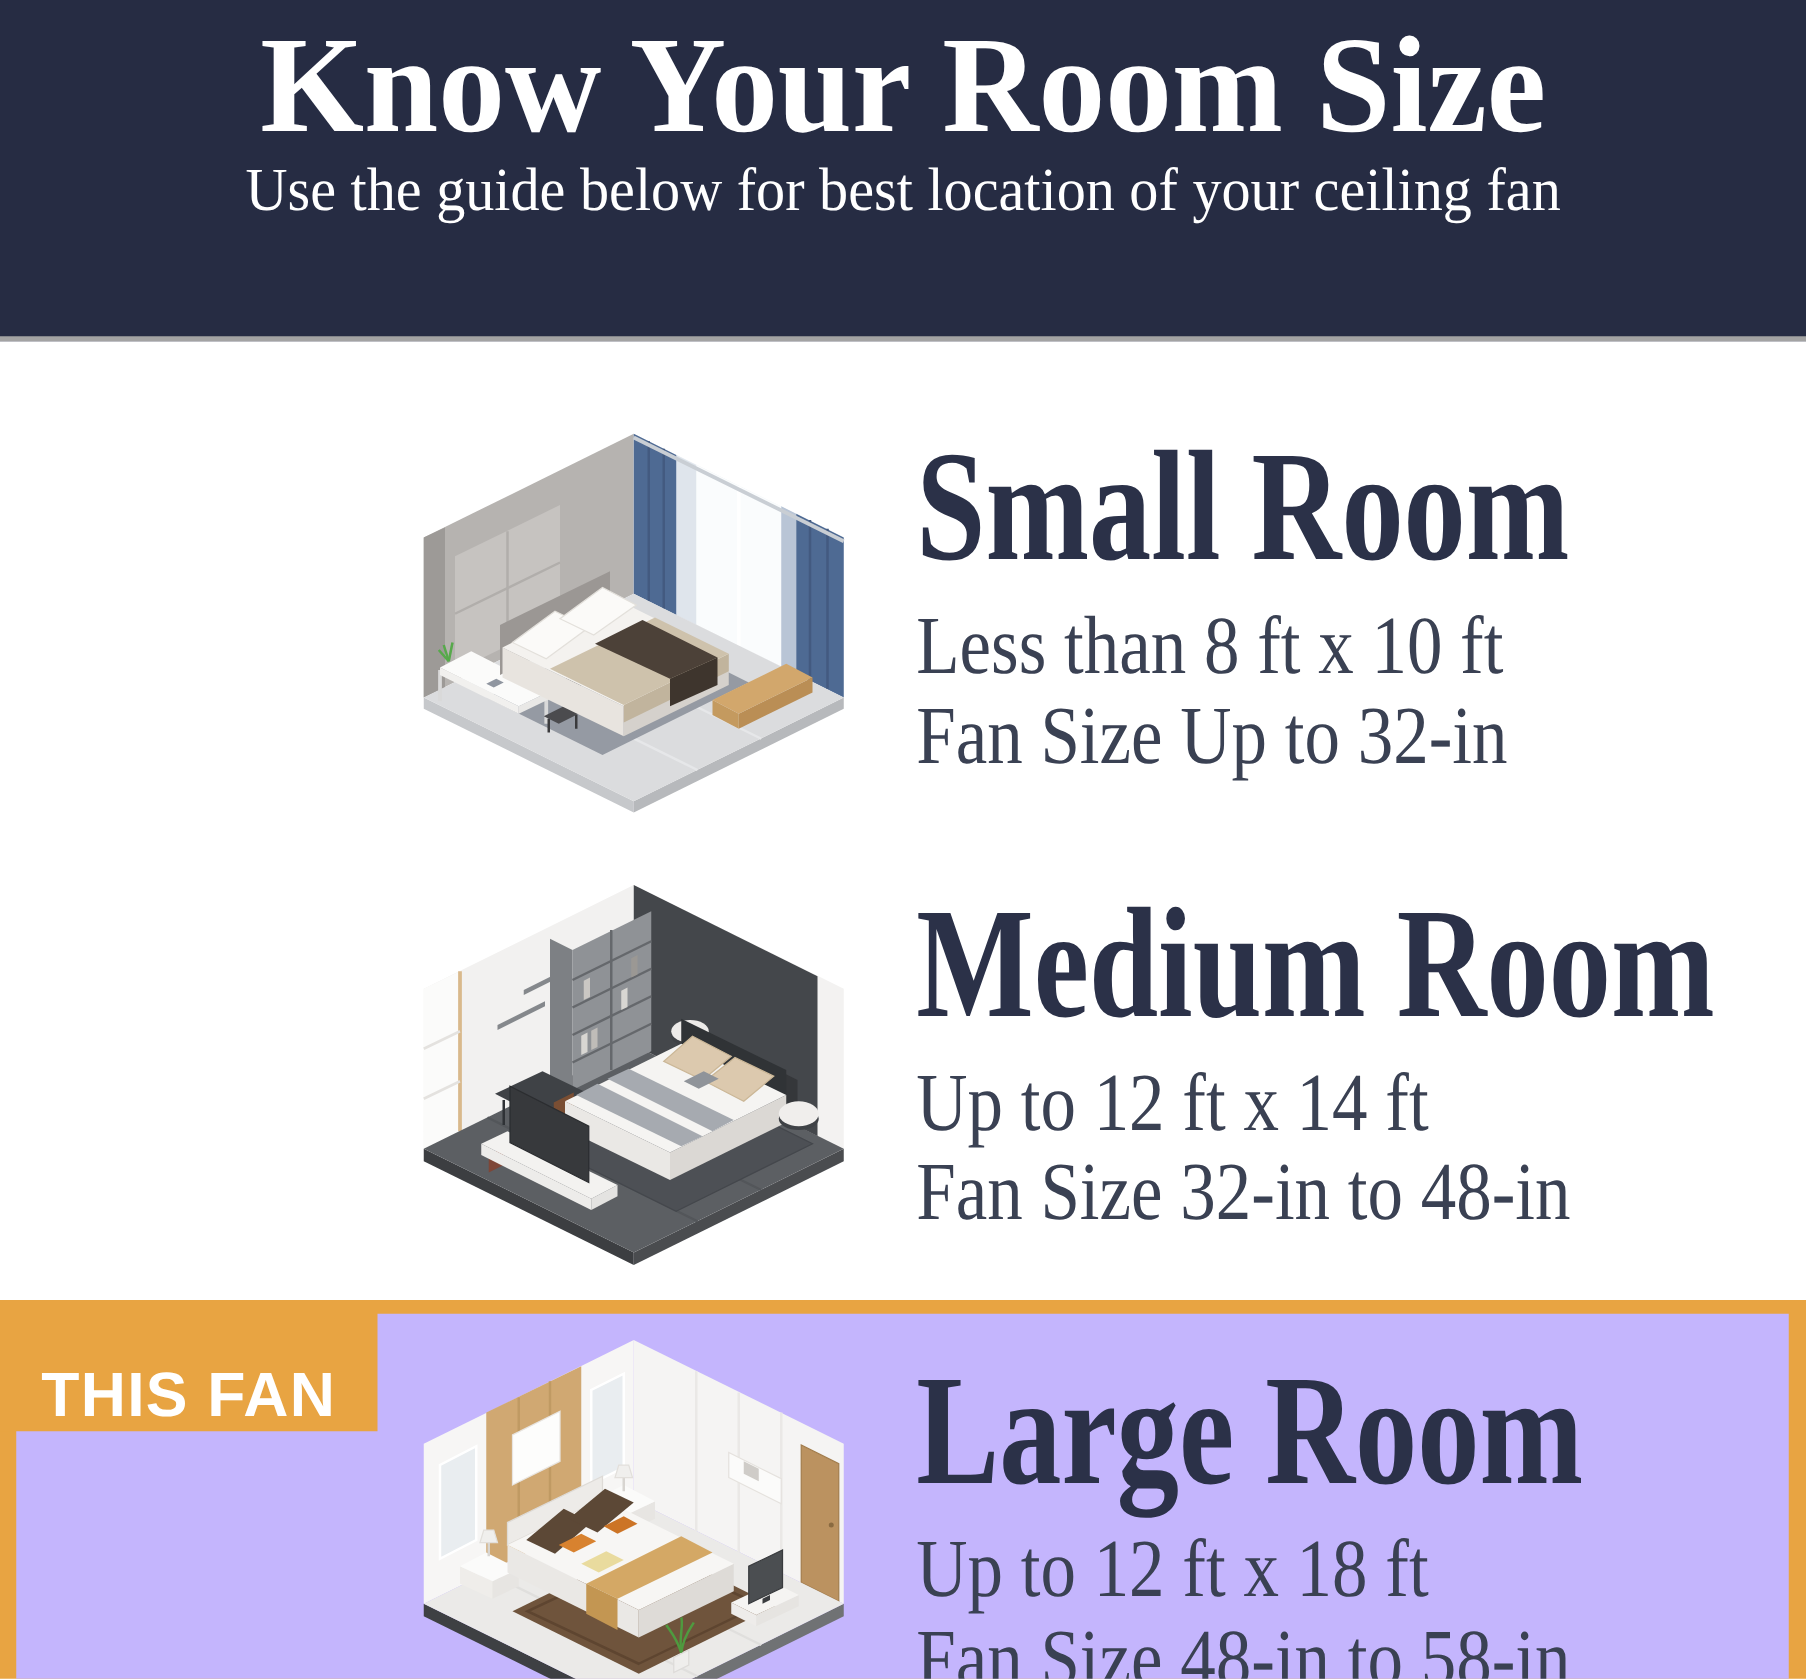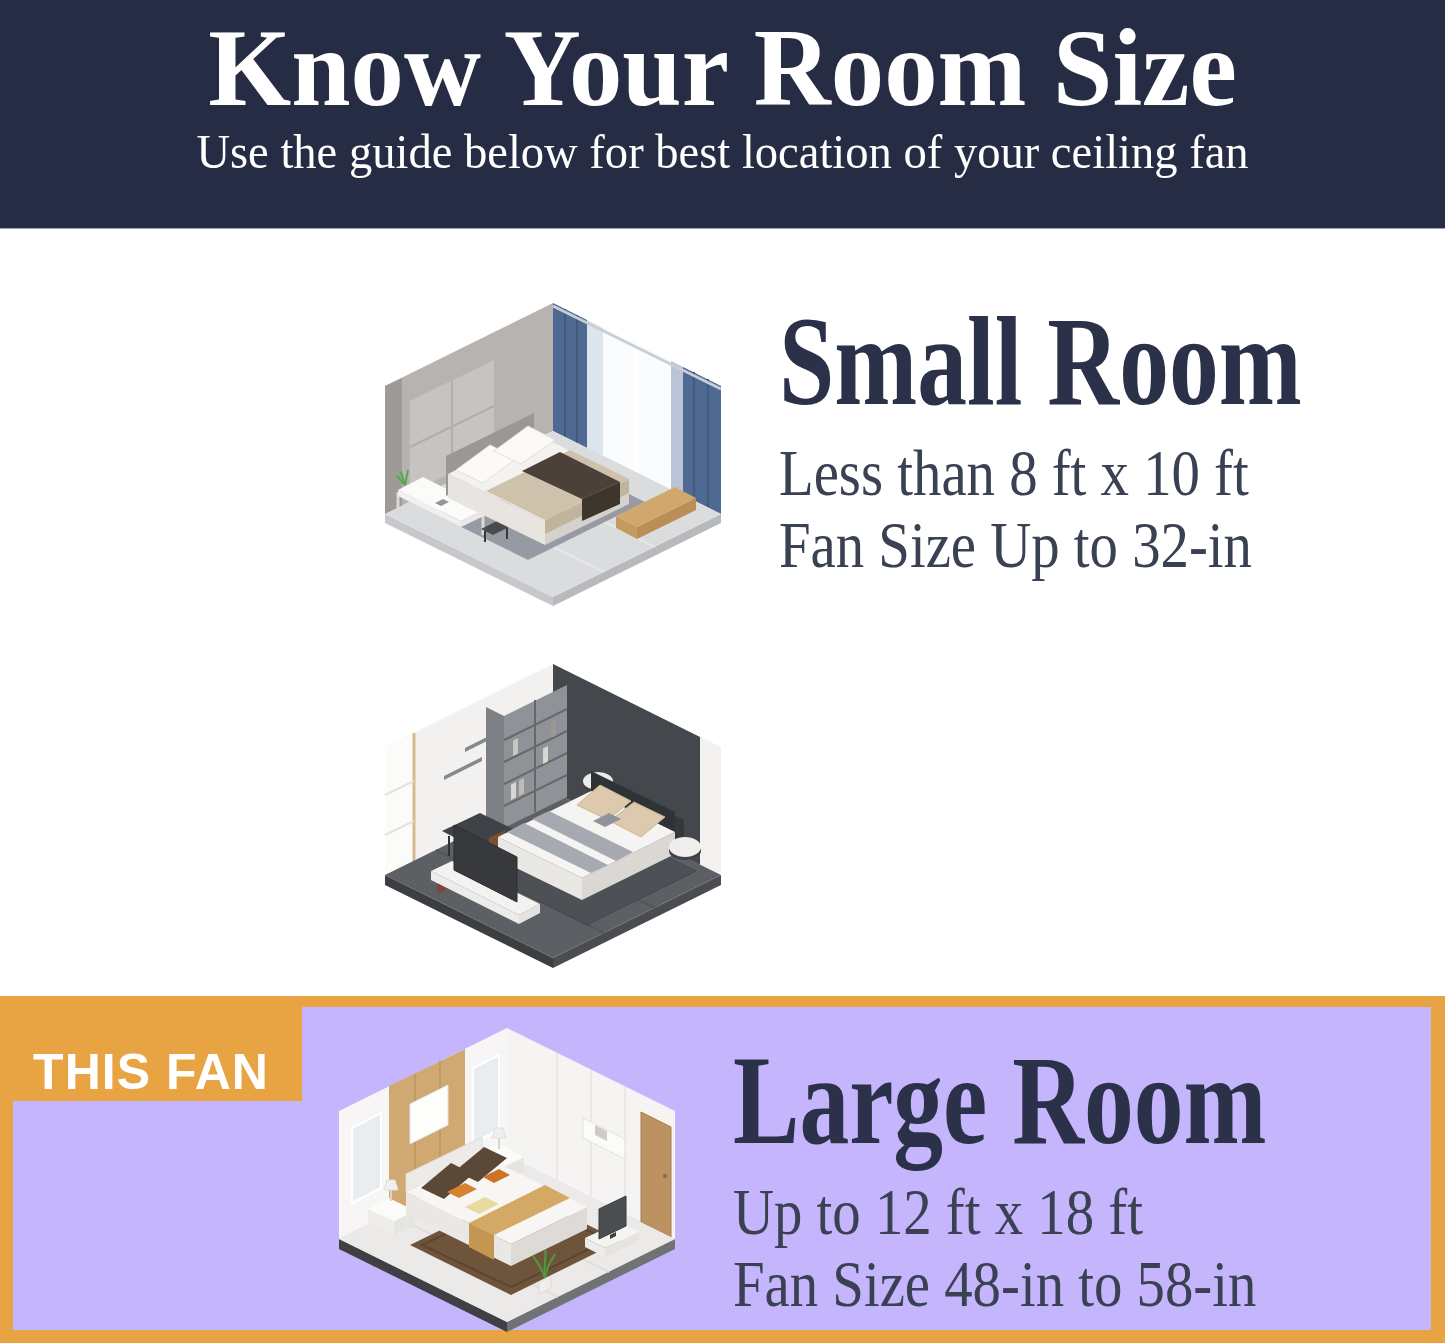--- a/index.html
+++ b/index.html
@@ -10,35 +10,35 @@
     --white:#ffffff;
   }
   *{box-sizing:border-box;}
   html,body{margin:0;padding:0;}
   body{
     width:1445px;height:1343px;position:relative;background:#fff;
     font-family:"Liberation Serif","DejaVu Serif",serif;overflow:hidden;
   }
   
   .header{
-    height:229px;background:var(--navy);text-align:center;
-    border-bottom:1px solid #a3a3a3;
+    height:273px;background:var(--navy);text-align:center;
+    border-bottom:4px solid #a3a3a3;
   }
   .header h1{
     margin:0;padding-top:13px;line-height:1;
     font-size:110px;font-weight:bold;color:#fff;
     transform:scaleX(.97);transform-origin:center top;white-space:nowrap;
   }
   .header .subtitle{
     margin:4px 0 0 0;line-height:1;
     font-size:49px;color:#fff;
     transform:scaleX(.95);transform-origin:center top;white-space:nowrap;
   }
   
-  .row{display:flex;width:100%;padding-left:46px;}
+  .row{display:flex;width:100%;}
   .row1{height:385px;}
   .row2{height:382px;}
   .cell-ill{
     width:720px;display:flex;justify-content:flex-end;align-items:center;
     padding-right:13px;
   }
   .cell-ill svg{display:block;}
   .cell-text{
     flex:1;display:flex;flex-direction:column;justify-content:center;
     padding-left:13px;min-width:0;
@@ -225,20 +225,25 @@
       </g>
       <g>
         <polygon points="84,240 96,234 96,248 84,254" fill="#7e4637"></polygon>
         <polygon points="78,231 166,275 166,284 78,240" fill="#edecea"></polygon>
         <polygon points="166,275 187,264 187,273 166,284" fill="#e4e3e1"></polygon>
         <polygon points="166,275 187,264 99,221 78,231" fill="#f3f2f0"></polygon>
         <polygon points="164,262 101,230 101,185 164,217" fill="#37393c" stroke="#2b2d30"></polygon>
       </g>
     </svg>
   </div>
+  <div class="cell-text">
+    <h2 class="room-title">Medium Room</h2>
+    <p class="spec first">Up to 12 ft x 14 ft</p>
+    <p class="spec">Fan Size 32-in to 48-in</p>
+  </div>
 </div>
 
 <div class="highlight">
   <div class="badge">
     <span>THIS FAN</span>
   </div>
   <div class="whitebox">
     <div class="cell-ill">
       <svg width="400" height="330" viewBox="0 0 400 330">
         <g>

